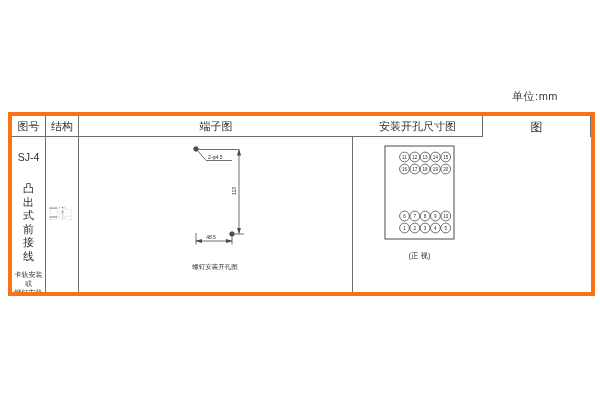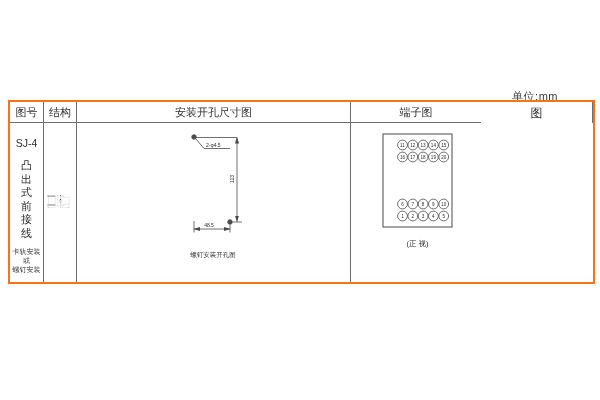--- a/index.html
+++ b/index.html
@@ -7,57 +7,57 @@
     width:600px;height:400px;background:#ffffff;
     font-family:"Liberation Sans","DejaVu Sans",sans-serif;
     color:#333;position:relative;overflow:hidden;
   }
   .page{position:absolute;inset:0;background:#fff;}
   .unit-label{
     position:absolute;left:483px;top:89px;width:75px;
     font-size:11px;color:#3a3a3a;text-align:right;letter-spacing:0.5px;
   }
   .dtable{
-    position:absolute;left:8px;top:100px;width:587px;height:184px;
-    border:2px solid #f97316;box-sizing:border-box;
+    position:absolute;left:8px;top:112px;width:587px;height:184px;
+    border:4px solid #f97316;box-sizing:border-box;
     display:grid;
     grid-template-columns:34px 33px 274px 130px 1fr;
     grid-template-rows:21px 1fr;
     background:#fff;
   }
   .cell{
     border-right:1px solid #6e6e6e;border-bottom:1px solid #6e6e6e;
     box-sizing:border-box;display:flex;align-items:center;justify-content:center;
     overflow:hidden;position:relative;
   }
   .cell.last-col{border-right:none;}
   .cell.body-row{border-bottom:none;}
   .hdr{font-size:11px;color:#2e2e2e;white-space:nowrap;}
   .v-text{white-space:pre-line;text-align:center;}
   .fig-no{font-size:12px;line-height:22px;color:#2e2e2e;}
   .structure-cell{flex-direction:column;justify-content:flex-start;padding-top:14px;}
-  .model{font-size:10.5px;color:#2e2e2e;margin-bottom:10px;}
+  .model{font-size:10.5px;color:#2e2e2e;margin-bottom:19px;}
   .struct-type{font-size:11px;line-height:13.5px;color:#2e2e2e;}
   .mount-note{font-size:7px;line-height:9px;color:#2e2e2e;margin-top:7px;}
   svg{display:block;}
   svg text{fill:#2e2e2e;font-family:"Liberation Sans","DejaVu Sans",sans-serif;}
 </style>
 </head>
 <body>
 
 <div class="page">
 
   <div class="unit-label">单位:mm</div>
 
   <div class="dtable">
 
     <div class="cell hdr">图号</div>
     <div class="cell hdr">结构</div>
+    <div class="cell hdr last-col">端子图</div>
     <div class="cell hdr">安装开孔尺寸图</div>
-    <div class="cell hdr last-col">端子图</div>
 
     <div class="cell body-row">
       <div class="fig-no v-text">附
 图
 4</div>
     </div>
 
     <div class="cell body-row structure-cell">
       <div class="model">SJ-4</div>
       <div class="struct-type v-text">凸

